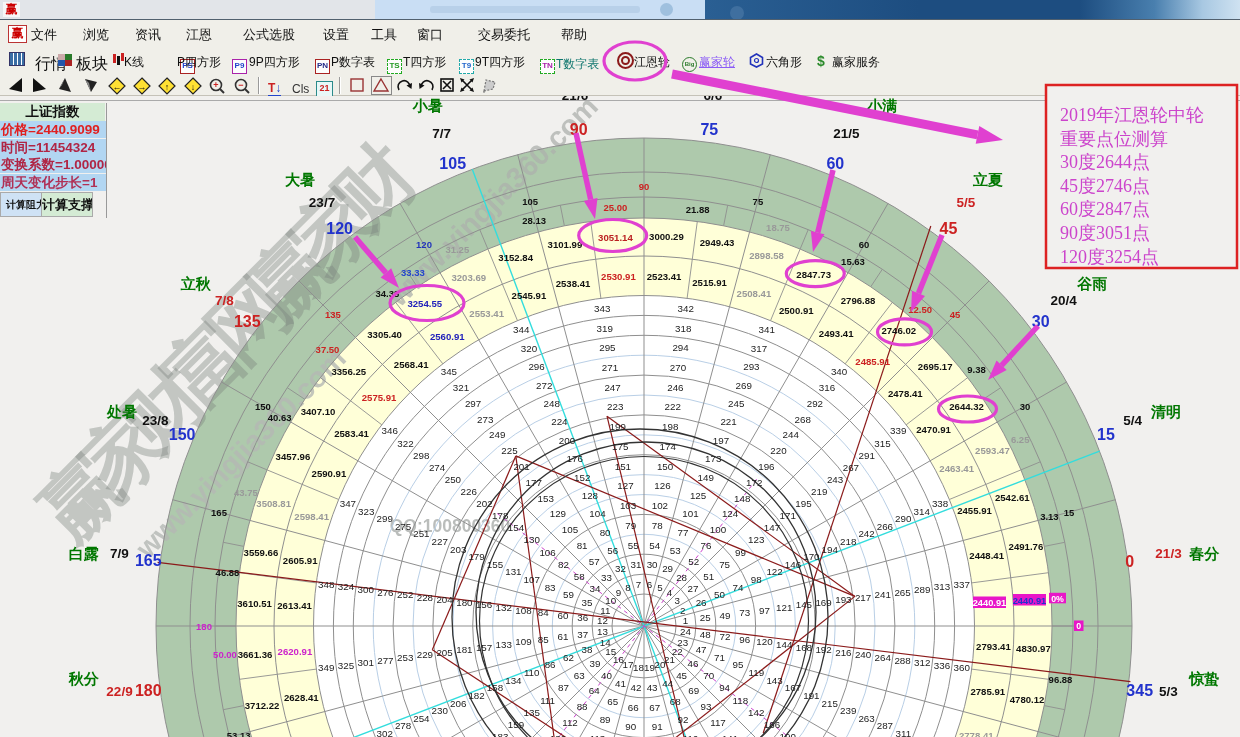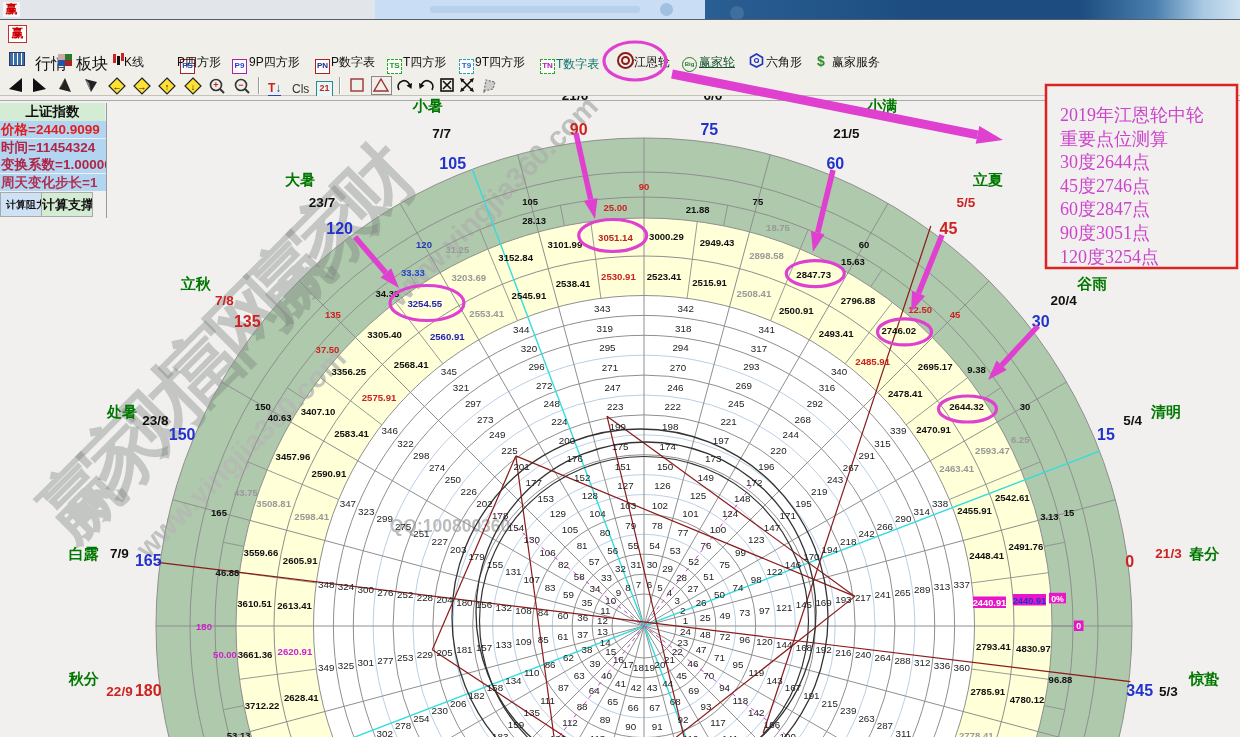--- a/index.html
+++ b/index.html
@@ -8,20 +8,32 @@
 <div class="abs" style="left:0;top:0;width:1240px;height:19px;background:#e2e5e9;border-bottom:1px solid #51606e;overflow:hidden;">
   <div class="abs" style="left:375px;top:0;width:330px;height:19px;background:#c9def4;"></div>
   <div class="abs" style="left:430px;top:6px;width:210px;height:7px;background:#a9c4e0;opacity:.55;border-radius:3px;"></div>
   <div class="abs" style="left:660px;top:3px;width:13px;height:13px;background:#9fc0de;border-radius:50%;"></div>
   <div class="abs" style="left:705px;top:0;width:535px;height:19px;background:linear-gradient(90deg,#2a5f93 0%,#1d4d80 40%,#1d4d80 70%,#497fae 84%,#a8c8e2 93%,#cfe2f1 100%);"></div>
   <div class="abs" style="left:730px;top:6px;width:14px;height:14px;background:#3f6f9f;border-radius:50%;"></div>
   <span class="abs" style="left:3px;top:2px;width:17px;height:15px;background:#f6f6f6;color:#c00;font-size:12px;font-weight:bold;line-height:15px;text-align:center;">赢</span>
 </div>
 <div class="abs" style="left:0;top:20px;width:1240px;height:27px;background:#f0efe9;border-bottom:1px solid #d5d2c8;">
   <span class="abs" style="left:8px;top:5px;width:17px;height:16px;background:#fff;border:1px solid #b33;color:#c00;font-size:12px;font-weight:bold;line-height:15px;text-align:center;">赢</span>
+  <div class="abs" style="left:0;top:6px;width:1240px;height:16px;font-size:13px;color:#111;">
+      <span style="position:absolute;left:44px;top:0;white-space:nowrap;transform:translateX(-50%);">文件</span>
+      <span style="position:absolute;left:96px;top:0;white-space:nowrap;transform:translateX(-50%);">浏览</span>
+      <span style="position:absolute;left:148px;top:0;white-space:nowrap;transform:translateX(-50%);">资讯</span>
+      <span style="position:absolute;left:199px;top:0;white-space:nowrap;transform:translateX(-50%);">江恩</span>
+      <span style="position:absolute;left:269px;top:0;white-space:nowrap;transform:translateX(-50%);">公式选股</span>
+      <span style="position:absolute;left:336px;top:0;white-space:nowrap;transform:translateX(-50%);">设置</span>
+      <span style="position:absolute;left:384px;top:0;white-space:nowrap;transform:translateX(-50%);">工具</span>
+      <span style="position:absolute;left:430px;top:0;white-space:nowrap;transform:translateX(-50%);">窗口</span>
+      <span style="position:absolute;left:504px;top:0;white-space:nowrap;transform:translateX(-50%);">交易委托</span>
+      <span style="position:absolute;left:574px;top:0;white-space:nowrap;transform:translateX(-50%);">帮助</span>
+    </div>
 </div>
 <div class="abs" style="left:0;top:47px;width:1240px;height:28px;background:#f0efe9;border-bottom:1px solid #d5d2c8;">
     <span style="position:absolute;left:9px;top:5px;"><span style="display:inline-block;width:14px;height:12px;border:1px solid #336;background:repeating-linear-gradient(90deg,#3a6ea5 0 3px,#fff 3px 4px),#3a6ea5;"></span></span>
     <span style="position:absolute;left:35px;top:7px;font-size:16px;color:#111;">行情</span>
     <span style="position:absolute;left:58px;top:5px;"><span style="display:inline-block;width:14px;height:12px;background:conic-gradient(#2a7a2a 0 25%,#aa2222 0 50%,#2255aa 0 75%,#caa 0);"></span></span>
     <span style="position:absolute;left:76px;top:7px;font-size:16px;color:#111;">板块</span>
     <span style="position:absolute;left:112px;top:5px;"><span style="display:inline-block;width:13px;height:13px;position:relative;"><span style="position:absolute;left:1px;top:1px;width:3px;height:9px;background:#cc2222;"></span><span style="position:absolute;left:5px;top:3px;width:3px;height:9px;background:#111;"></span><span style="position:absolute;left:9px;top:0px;width:3px;height:8px;background:#cc2222;"></span></span></span>
     <span style="position:absolute;left:124px;top:7px;font-size:12px;color:#111;">K线</span>
     <span style="position:absolute;left:160px;top:5px;margin-left:20px;"><span style="display:inline-block;width:13px;height:13px;border:1px solid #aa2222;background:#fdfdfd;font-size:8px;font-weight:bold;line-height:12px;text-align:center;vertical-align:-2px;color:#2244cc;">PS</span></span>
     <span style="position:absolute;left:177px;top:7px;font-size:12px;color:#111;">P四方形</span>
@@ -31,21 +43,21 @@
     <span style="position:absolute;left:331px;top:7px;font-size:12px;color:#111;">P数字表</span>
     <span style="position:absolute;left:387px;top:5px;"><span style="display:inline-block;width:13px;height:13px;border:1px dashed #22aa22;background:#fdfdfd;font-size:8px;font-weight:bold;line-height:12px;text-align:center;vertical-align:-2px;color:#229922;">TS</span></span>
     <span style="position:absolute;left:403px;top:7px;font-size:12px;color:#111;">T四方形</span>
     <span style="position:absolute;left:459px;top:5px;"><span style="display:inline-block;width:13px;height:13px;border:1px dashed #22aaaa;background:#fdfdfd;font-size:8px;font-weight:bold;line-height:12px;text-align:center;vertical-align:-2px;color:#2266cc;">T9</span></span>
     <span style="position:absolute;left:475px;top:7px;font-size:12px;color:#111;">9T四方形</span>
     <span style="position:absolute;left:540px;top:5px;"><span style="display:inline-block;width:13px;height:13px;border:1px dashed #22aa22;background:#fdfdfd;font-size:8px;font-weight:bold;line-height:12px;text-align:center;vertical-align:-2px;color:#aa22aa;">TN</span></span>
     <span style="position:absolute;left:556px;top:9px;font-size:12px;color:#0f766e;">T数字表</span>
     <span style="position:absolute;left:617px;top:5px;"><span style="display:inline-block;width:13px;height:13px;border-radius:50%;border:2px solid #8b1a1a;position:relative;"><span style="position:absolute;left:2px;top:2px;width:5px;height:5px;border-radius:50%;border:2px solid #8b1a1a;"></span></span></span>
     <span style="position:absolute;left:634px;top:7px;font-size:12px;color:#111;">江恩轮</span>
     <span style="position:absolute;left:682px;top:5px;"><span style="display:inline-block;width:13px;height:13px;border-radius:50%;border:1.5px solid #2a7a2a;color:#2a7a2a;font-size:6px;font-weight:bold;text-align:center;line-height:12px;">Big</span></span>
-    <span style="position:absolute;left:699px;top:7px;font-size:12px;color:#14532d;text-decoration:underline;">赢家轮</span>
+    <span style="position:absolute;left:699px;top:7px;font-size:12px;color:#8b5cf6;text-decoration:underline;">赢家轮</span>
     <span style="position:absolute;left:749px;top:5px;"><svg width="15" height="15" style="vertical-align:-2px;">
         <polygon points="7.5,1 13.5,4.5 13.5,11 7.5,14 1.5,11 1.5,4.5" fill="none" stroke="#2233bb" stroke-width="1.6"></polygon>
         <circle cx="7.5" cy="7.5" r="2" fill="none" stroke="#2233bb" stroke-width="1.2"></circle>
       </svg></span>
     <span style="position:absolute;left:766px;top:7px;font-size:12px;color:#111;">六角形</span>
     <span style="position:absolute;left:817px;top:5px;"><span style="font-size:14px;font-weight:bold;color:#2a8a2a;">$</span></span>
     <span style="position:absolute;left:832px;top:7px;font-size:12px;color:#111;">赢家服务</span>
   </div>
 <div class="abs" style="left:0;top:75px;width:1240px;height:21px;background:#f0efe9;border-bottom:1px solid #c5c2b8;box-sizing:border-box;">
     <span style="position:absolute;left:6px;top:2px;"><svg width="20" height="17">

